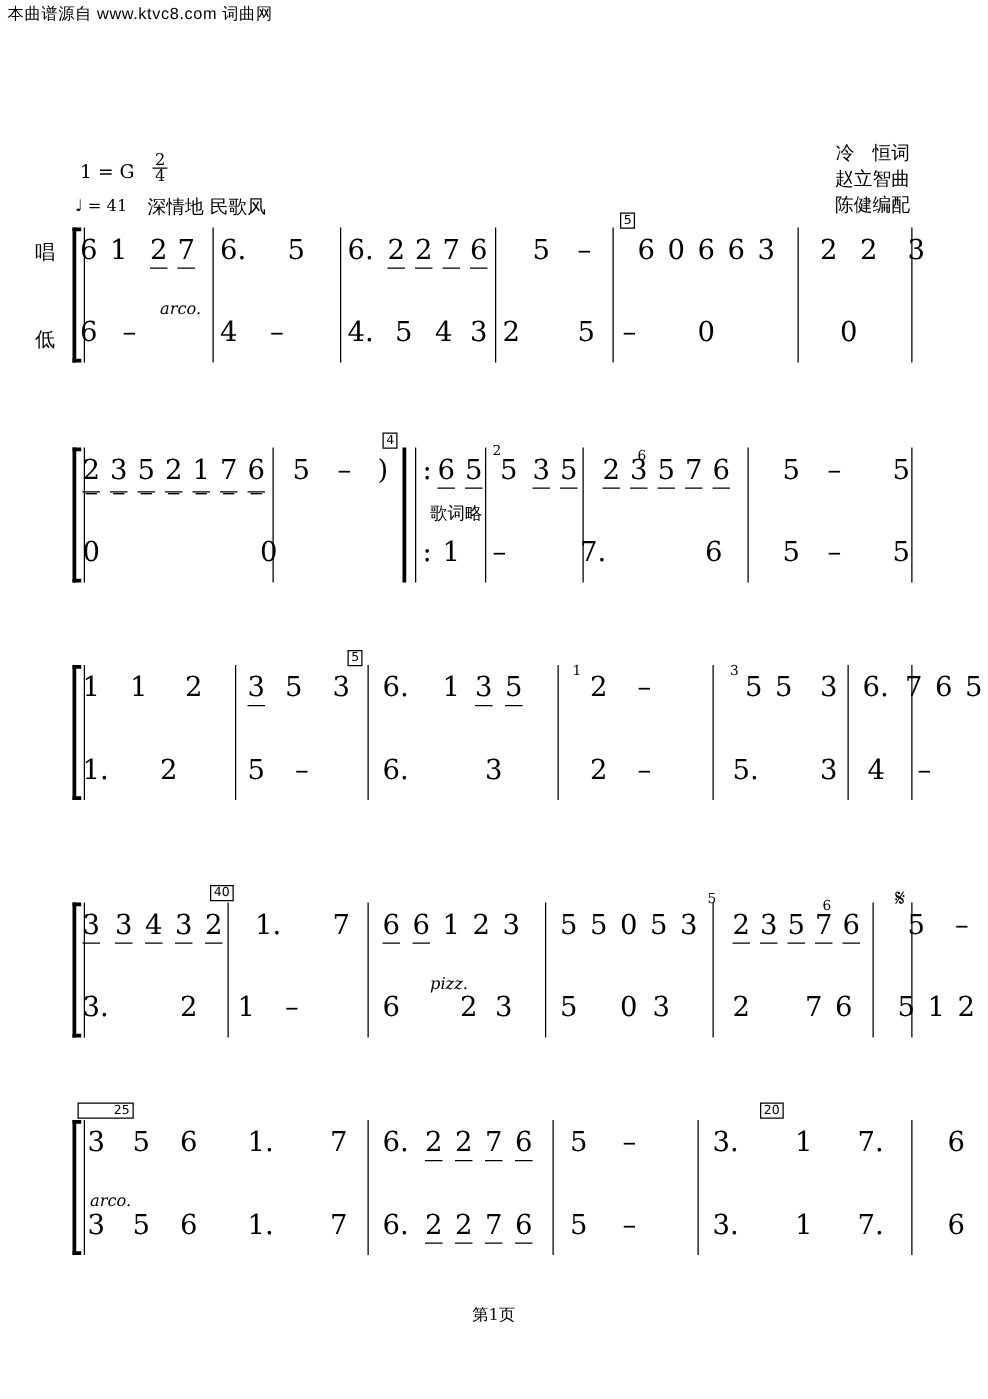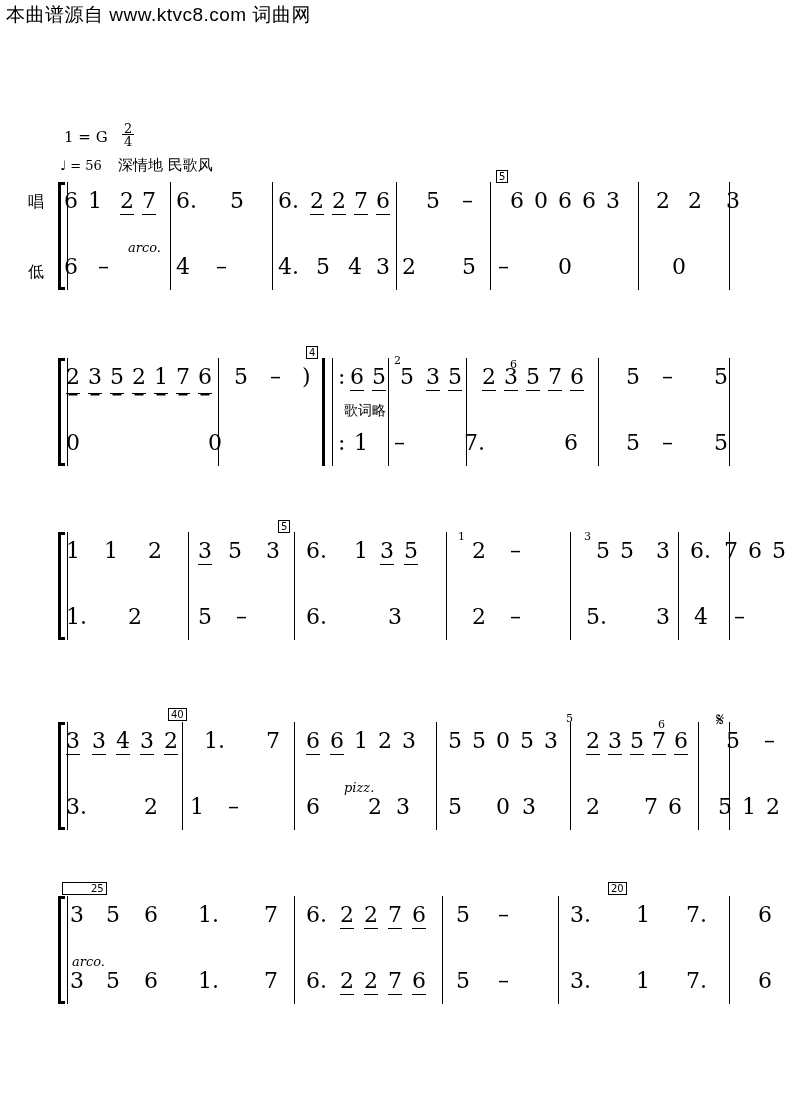--- a/index.html
+++ b/index.html
@@ -17,21 +17,21 @@
   }
   .page {
     position: relative;
     width: 790px;
     height: 1119px;
   }
   .watermark {
     position: absolute;
     top: 2px;
     left: 6px;
-    font-size: 19px;
+    font-size: 13px;
     font-family: "Liberation Sans", sans-serif;
     letter-spacing: 0.5px;
     color: #000;
   }
   .title {
     position: absolute;
     top: 62px;
     left: 0;
     width: 790px;
     text-align: center;
@@ -181,27 +181,32 @@
   }
 </style>
 </head>
 <body>
 
 <div class="page">
 
   <div class="watermark">本曲谱源自 www.ktvc8.com 词曲网</div>
 
 
+  <div class="credits">
+    <div class="credit-line">冷   恒词</div>
+    <div class="credit-line">赵立智曲</div>
+    <div class="credit-line">陈健编配</div>
+  </div>
 
   <div class="meta-key">1 = G</div>
   <div class="meta-meter">
     <span class="num">2</span>
     <span class="den">4</span>
   </div>
-  <div class="meta-tempo">♩ = 56</div>
+  <div class="meta-tempo">♩ = 41</div>
   <div class="meta-style">深情地 民歌风</div>
 
   <div class="part-label" style="top:192px; left:28px;">唱</div>
   <div class="part-label" style="top:262px; left:28px;">低</div>
 
   <div class="system" id="sys1" style="top:182px; height:110px;">
     <div class="brace" style="height:108px;"></div>
     <div class="barline" style="left:9px; top:0; height:108px;"></div>
     <div class="barline" style="left:112px; top:0; height:108px;"></div>
     <div class="barline" style="left:214px; top:0; height:108px;"></div>
@@ -466,13 +471,14 @@
         <span class="cell underline1" style="left: 354px; top: 0px;">6</span>
         <span class="cell" style="left: 398px; top: 0px;">5</span>
         <span class="cell" style="left: 440px; top: 0px;">–</span>
         <span class="cell" style="left: 512px; top: 0px;">3.</span>
         <span class="cell" style="left: 578px; top: 0px;">1</span>
         <span class="cell" style="left: 628px; top: 0px;">7.</span>
         <span class="cell" style="left: 700px; top: 0px;">6</span>
       </div>
   </div>
 
+  <div class="pagenum">第1页</div>
 </div>
 
 </body></html>

